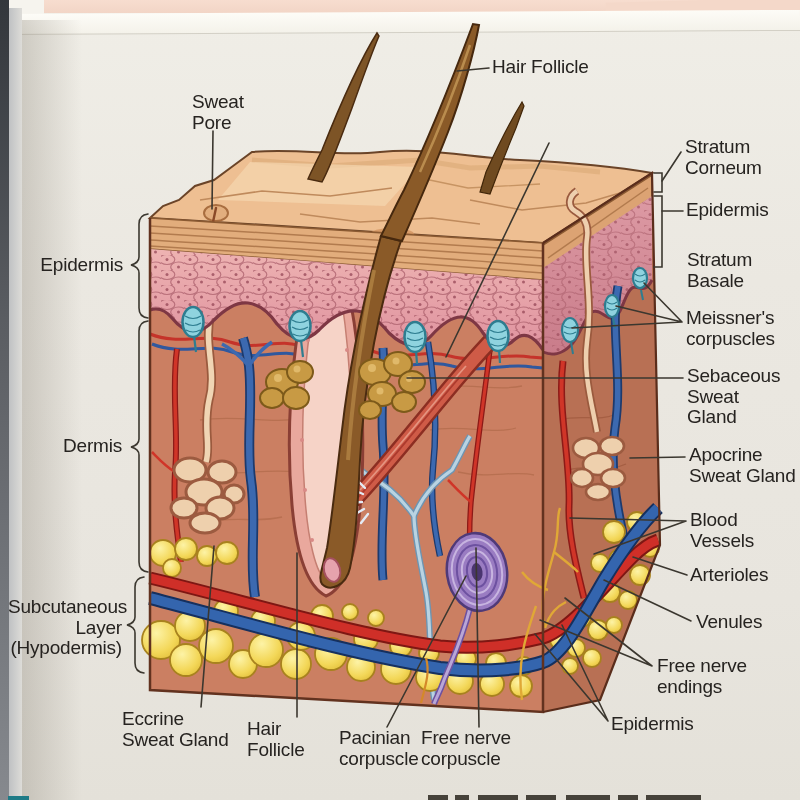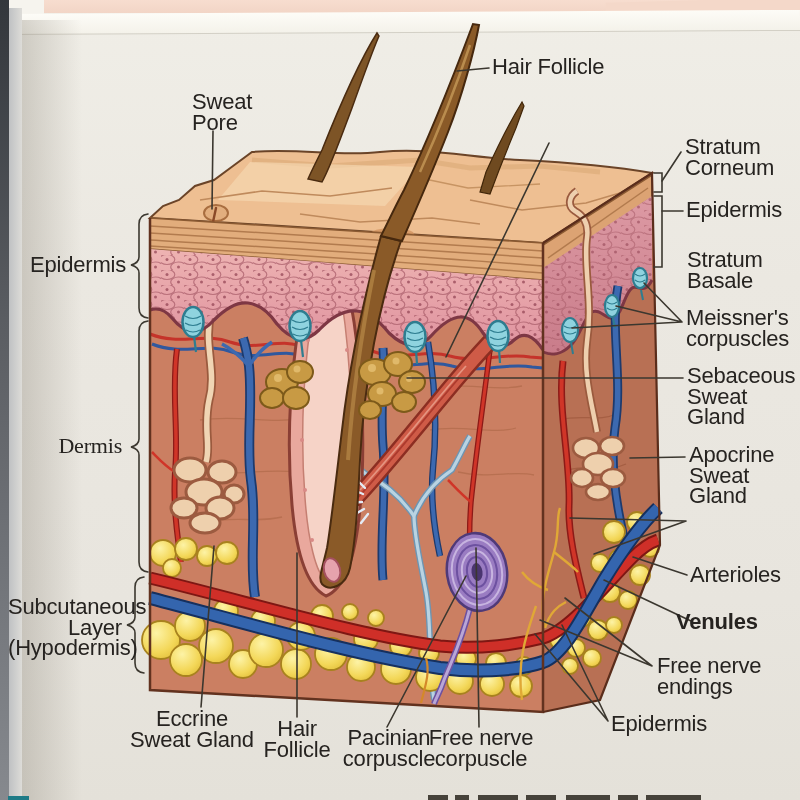--- a/index.html
+++ b/index.html
@@ -6,23 +6,23 @@
   #app{position:relative;width:800px;height:800px;overflow:hidden;background:linear-gradient(180deg,#f0eee7 0%,#ebe8e1 35%,#e8e5de 75%,#e4e1d9 100%);font-family:"Liberation Sans",sans-serif;}
   
   .photo-strip{position:absolute;left:0;top:0;width:800px;height:13px;background:linear-gradient(180deg,#f7ddcf,#f2d5c6);}
   .photo-strip-right{position:absolute;right:-6px;top:0;width:200px;height:24px;background:#f4d8c9;transform:rotate(-1.6deg);}
   .page-top-edge{position:absolute;left:0;top:12px;width:800px;height:20px;background:linear-gradient(180deg,#fdfcf7,#f4f2ea);border-bottom:1px solid #d3d0c6;transform:rotate(-0.3deg);}
   .page-corner{position:absolute;left:0;top:0;width:44px;height:16px;background:#f6f4ee;}
   .gutter-dark{position:absolute;left:0;top:0;width:9px;height:800px;background:linear-gradient(180deg,#33373c,#5a5d62 40%,#86898e 100%);}
   .gutter-light{position:absolute;left:9px;top:8px;width:13px;height:792px;background:linear-gradient(90deg,#bfc1c3,#dddcd8);}
   .gutter-shadow{position:absolute;left:22px;top:20px;width:60px;height:780px;background:linear-gradient(90deg,rgba(128,122,110,0.30),rgba(128,122,110,0));}
   svg{position:absolute;left:0;top:0;}
-  .lbl{position:absolute;font-size:22px;line-height:20.5px;color:#262320;white-space:pre-line;letter-spacing:-0.2px;}
+  .lbl{position:absolute;font-size:19px;line-height:20.5px;color:#262320;white-space:pre-line;letter-spacing:-0.2px;}
   .lbl.right{text-align:right;}
-  .lbl.center{text-align:center;}
+  .lbl.center{}
   
   .cap{position:absolute;top:795px;height:6px;background:#46423a;}
   .cap-marker{position:absolute;left:8px;top:796px;width:21px;height:5px;background:#1e7b87;}
 </style>
 </head>
 <body>
 
 <div id="app">
   <div class="photo-strip"></div>
   <div class="photo-strip-right"></div>
@@ -391,27 +391,29 @@
   <div class="lbl" style="left:686px;top:200px;">Epidermis</div>
   <div class="lbl" style="left:687px;top:250px;">Stratum
 Basale</div>
   <div class="lbl" style="left:686px;top:308px;">Meissner's
 corpuscles</div>
   <div class="lbl" style="left:687px;top:366px;">Sebaceous
 Sweat
 Gland</div>
   <div class="lbl" style="left:689px;top:445px;">Apocrine
 Sweat Gland</div>
+  <div class="lbl" style="left:690px;top:510px;">Blood
+Vessels</div>
   <div class="lbl" style="left:690px;top:565px;text-align:right;">Arterioles</div>
-  <div class="lbl" style="left:676px;top:612px;font-weight:bold;">Venules</div>
+  <div class="lbl" style="left:696px;top:612px;">Venules</div>
   <div class="lbl" style="left:657px;top:656px;">Free nerve
 endings</div>
   <div class="lbl" style="left:611px;top:714px;">Epidermis</div>
   <div class="lbl right" style="left:30px;top:255px;width:93px;">Epidermis</div>
-  <div class="lbl right" style="left:30px;top:436px;width:92px;font-family:Liberation Serif, serif;">Dermis</div>
+  <div class="lbl right" style="left:30px;top:436px;width:92px;">Dermis</div>
   <div class="lbl right" style="left:8px;top:597px;width:114px;">Subcutaneous
 Layer
 (Hypodermis)</div>
   <div class="lbl center" style="left:122px;top:709px;width:140px;">Eccrine
 Sweat Gland</div>
   <div class="lbl center" style="left:247px;top:719px;width:100px;">Hair
 Follicle</div>
   <div class="lbl center" style="left:339px;top:728px;width:100px;">Pacinian
 corpuscle</div>
   <div class="lbl center" style="left:421px;top:728px;width:120px;">Free nerve

